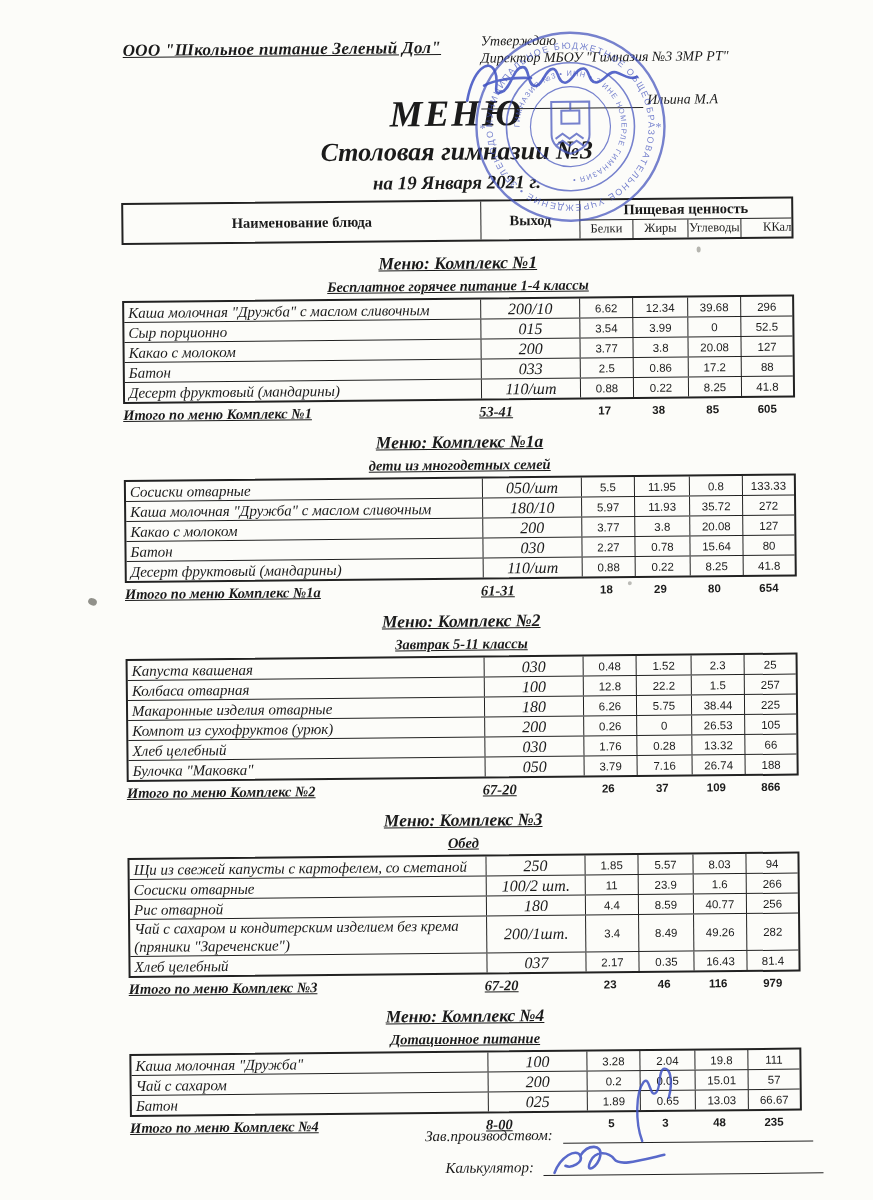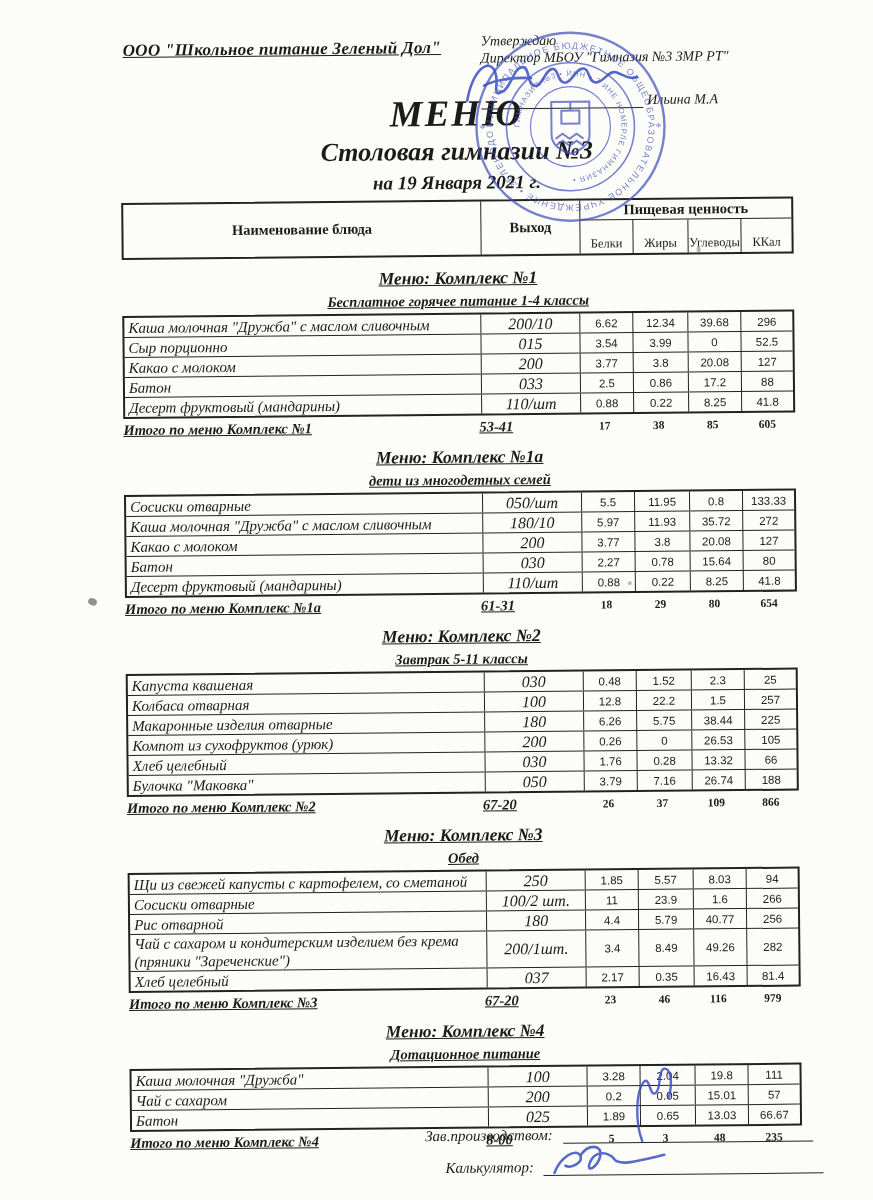--- a/index.html
+++ b/index.html
@@ -20,40 +20,40 @@
   .t2{font-size:26px;margin-top:2px;}
   .t3{font-size:19px;margin-top:5px;}
 
   
   .flow{position:absolute;left:125px;top:200px;width:672px;}
   .htable{display:grid;grid-template-columns:358px 99px 1fr;border:2.2px solid #222;background:#fcfcf9;}
   .h-name,.h-out{border-right:1.6px solid #222;display:flex;align-items:center;justify-content:center;
                  font-weight:bold;font-size:14.5px;}
   .h-nut-title{text-align:center;font-weight:bold;font-size:14.5px;border-bottom:1.4px solid #222;padding:1px 0;}
   .h-sub{display:grid;grid-template-columns:53px 55px 53px 1fr;}
-  .h-sub div{font-size:12.5px;text-align:center;padding:16px 0 2px;border-right:1.4px solid #222;}
-  .h-sub div:last-child{border-right:none;}
+  .h-sub div{font-size:12.5px;text-align:center;padding:1px 0 2px;border-right:1.4px solid #222;}
+  .h-sub div:last-child{border-right:none;text-align:right;}
 
   .section-title{text-align:center;font-size:17.5px;font-weight:bold;font-style:italic;
                  text-decoration:underline;margin-top:11px;}
   .sec-subtitle{text-align:center;font-size:14.5px;font-weight:bold;font-style:italic;
                 text-decoration:underline;margin-top:4px;}
   .mtable{border:2px solid #222;margin-top:3px;}
   .mrow{display:grid;grid-template-columns:356px 99px 53px 55px 53px 1fr;border-top:1.4px solid #222;min-height:19px;}
   .mrow:first-child{border-top:none;}
   .td{border-left:1.4px solid #222;}
   .td.name{border-left:none;font-style:italic;font-size:15px;line-height:17.5px;padding:1px 2px 0 4px;
            display:flex;align-items:flex-end;}
   .td.out{font-style:italic;font-size:16px;display:flex;align-items:center;justify-content:center;}
   .td.num{font-family:"Liberation Sans","DejaVu Sans",sans-serif;font-size:11.5px;
           display:flex;align-items:center;justify-content:center;color:#222;}
   .total{display:grid;grid-template-columns:356px 99px 53px 55px 53px 1fr;padding-top:3px;}
   .t-label{font-weight:bold;font-style:italic;font-size:14.5px;text-decoration:underline;}
   .t-out{font-weight:bold;font-style:italic;font-size:14.5px;text-decoration:underline;text-align:left;}
-  .t-num{font-family:Liberation Serif, serif;font-size:11.5px;font-weight:bold;
+  .t-num{font-family:Liberation Sans, sans-serif;font-size:11.5px;font-weight:bold;
          text-align:center;padding-top:2px;}
 
   
   .f-row{position:absolute;display:flex;align-items:flex-end;font-style:italic;font-size:15px;}
   .f1{left:420px;top:1128px;width:388px;}
   .f2{left:440px;top:1160px;width:378px;}
   .f-line{flex:1;border-bottom:1.8px solid #222;height:14px;margin-left:10px;}
 
   .overlay{position:absolute;left:0;top:0;pointer-events:none;}
   .speck{position:absolute;background:#6d6d66;border-radius:50%;opacity:.75;}
@@ -286,21 +286,21 @@
                 <div class="td out">100/2 шт.</div>
                 <div class="td num">11</div>
                 <div class="td num">23.9</div>
                 <div class="td num">1.6</div>
                 <div class="td num">266</div>
               </div>
               <div class="mrow">
                 <div class="td name">Рис отварной</div>
                 <div class="td out">180</div>
                 <div class="td num">4.4</div>
-                <div class="td num">5.79</div>
+                <div class="td num">8.59</div>
                 <div class="td num">40.77</div>
                 <div class="td num">256</div>
               </div>
               <div class="mrow">
                 <div class="td name">Чай с сахаром и кондитерским изделием без крема (пряники "Зареченские")</div>
                 <div class="td out">200/1шт.</div>
                 <div class="td num">3.4</div>
                 <div class="td num">8.49</div>
                 <div class="td num">49.26</div>
                 <div class="td num">282</div>

